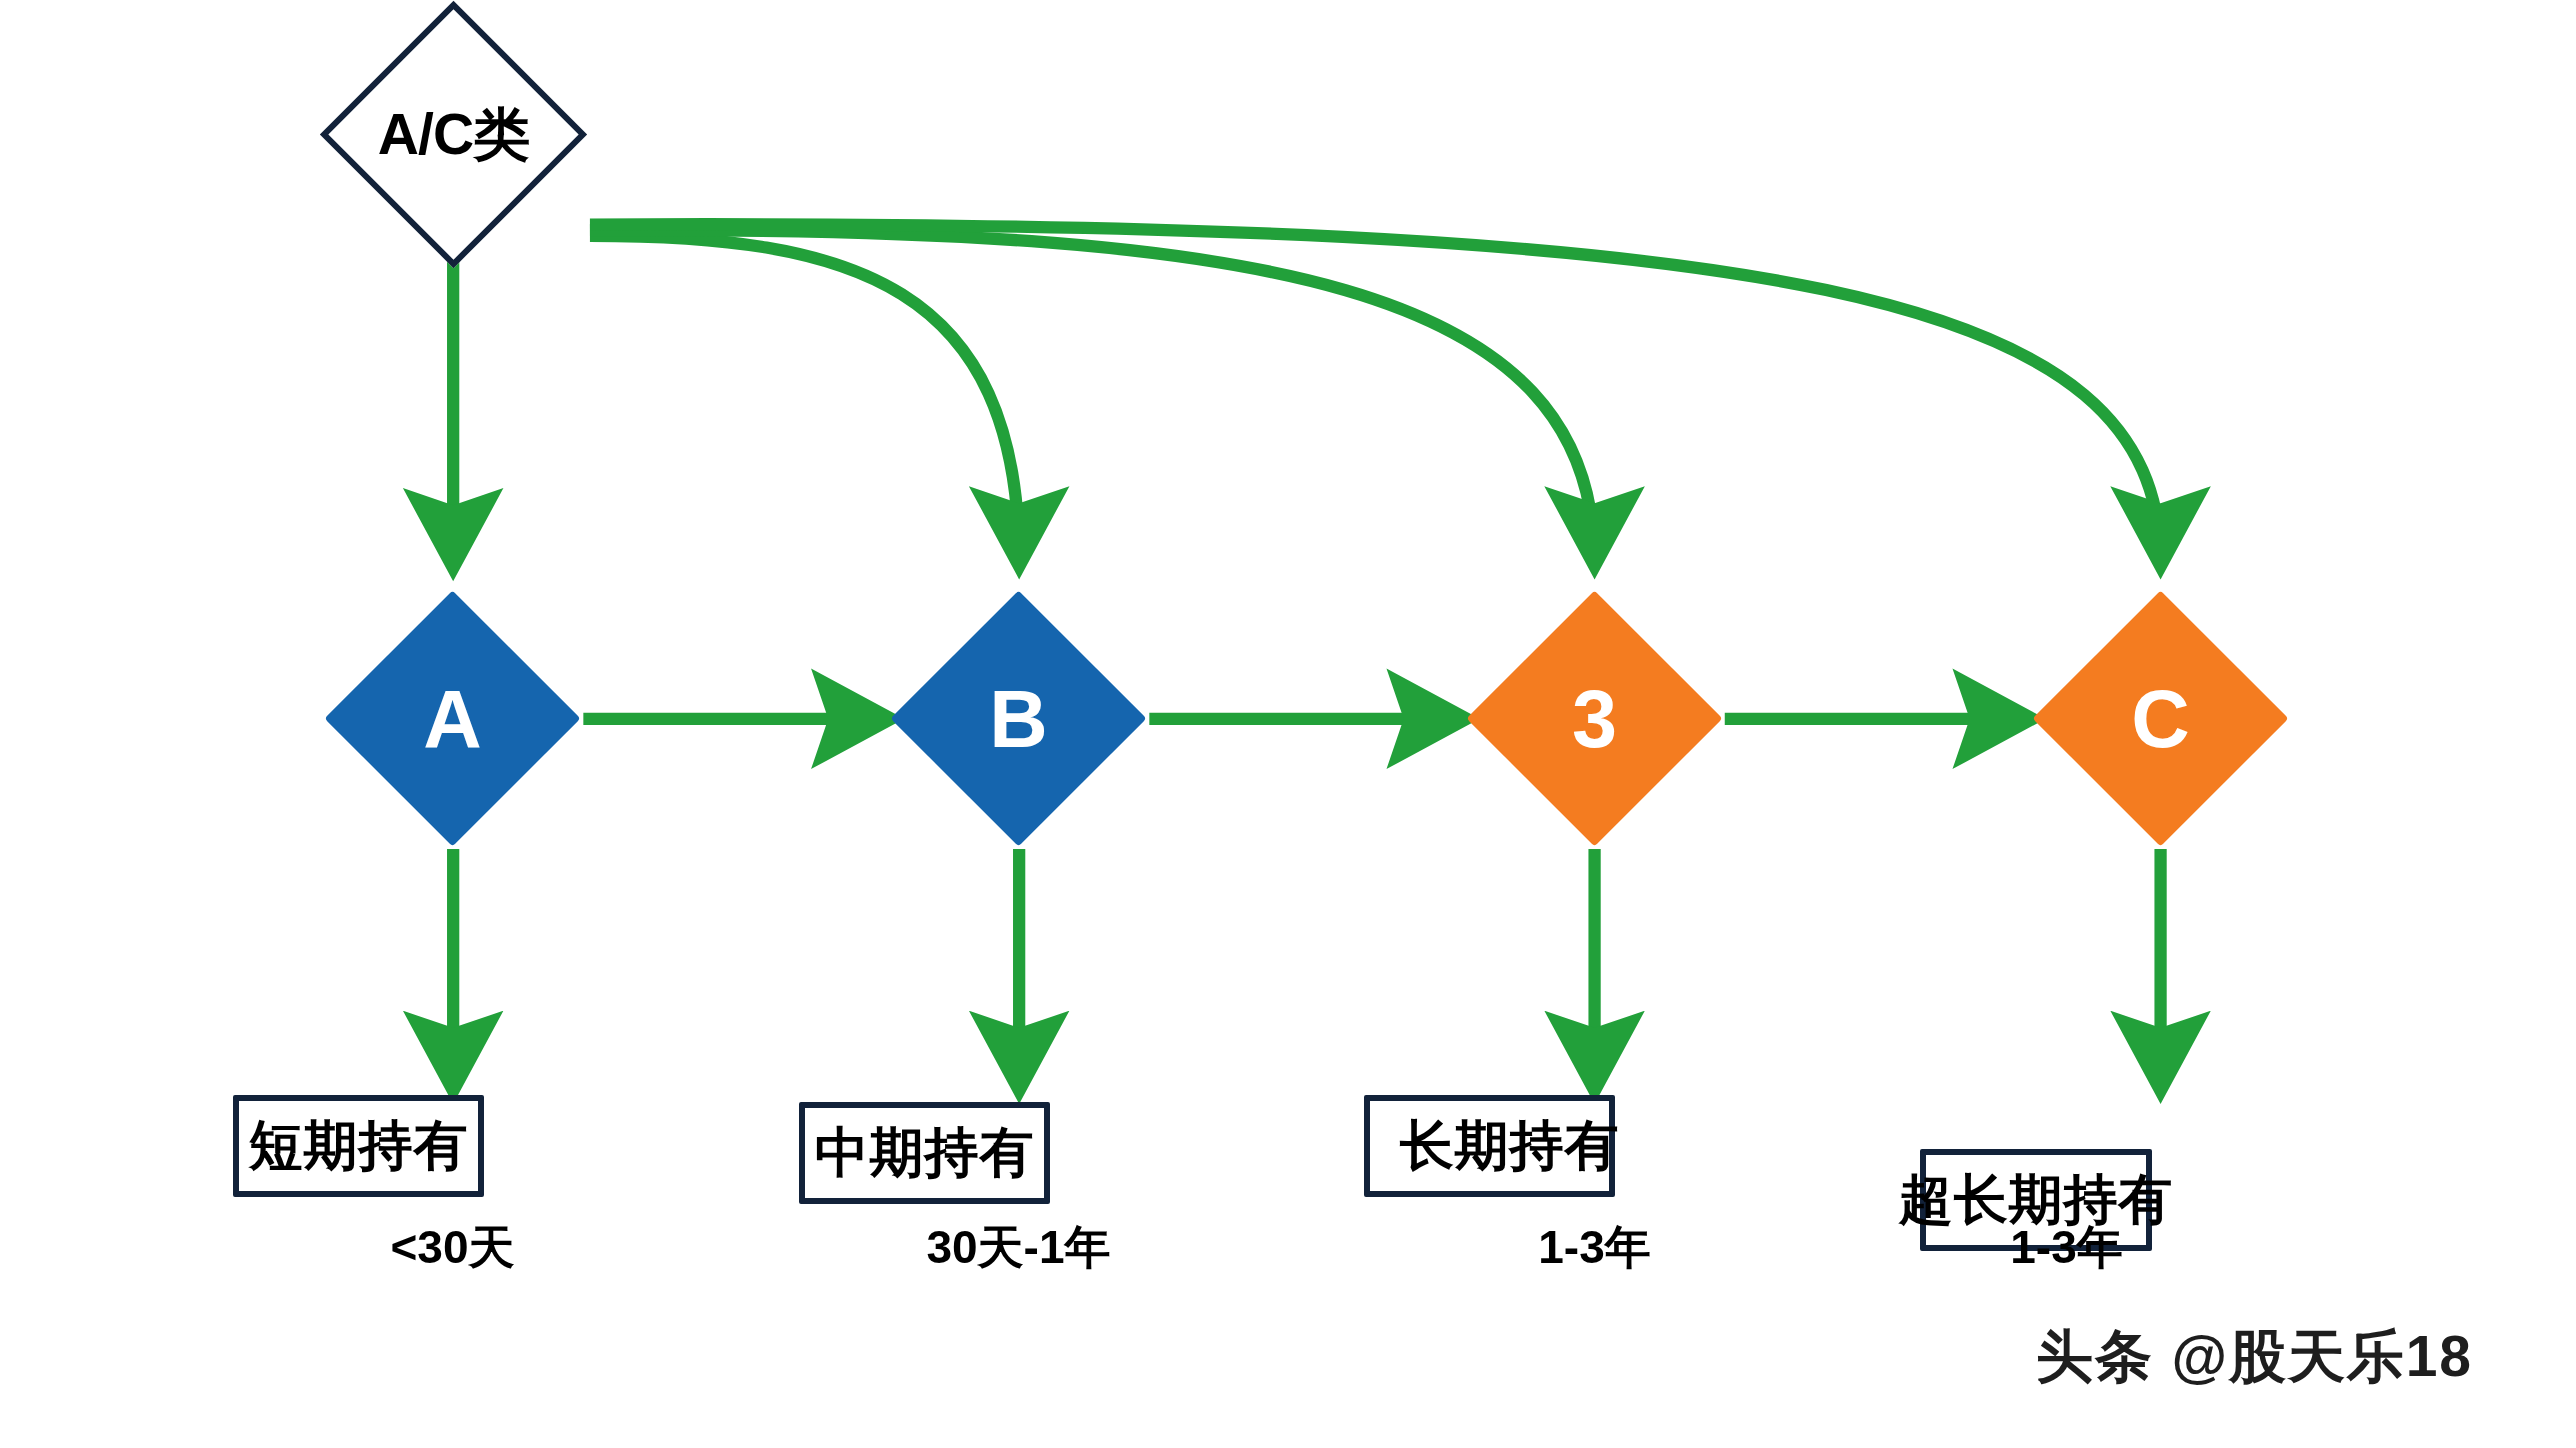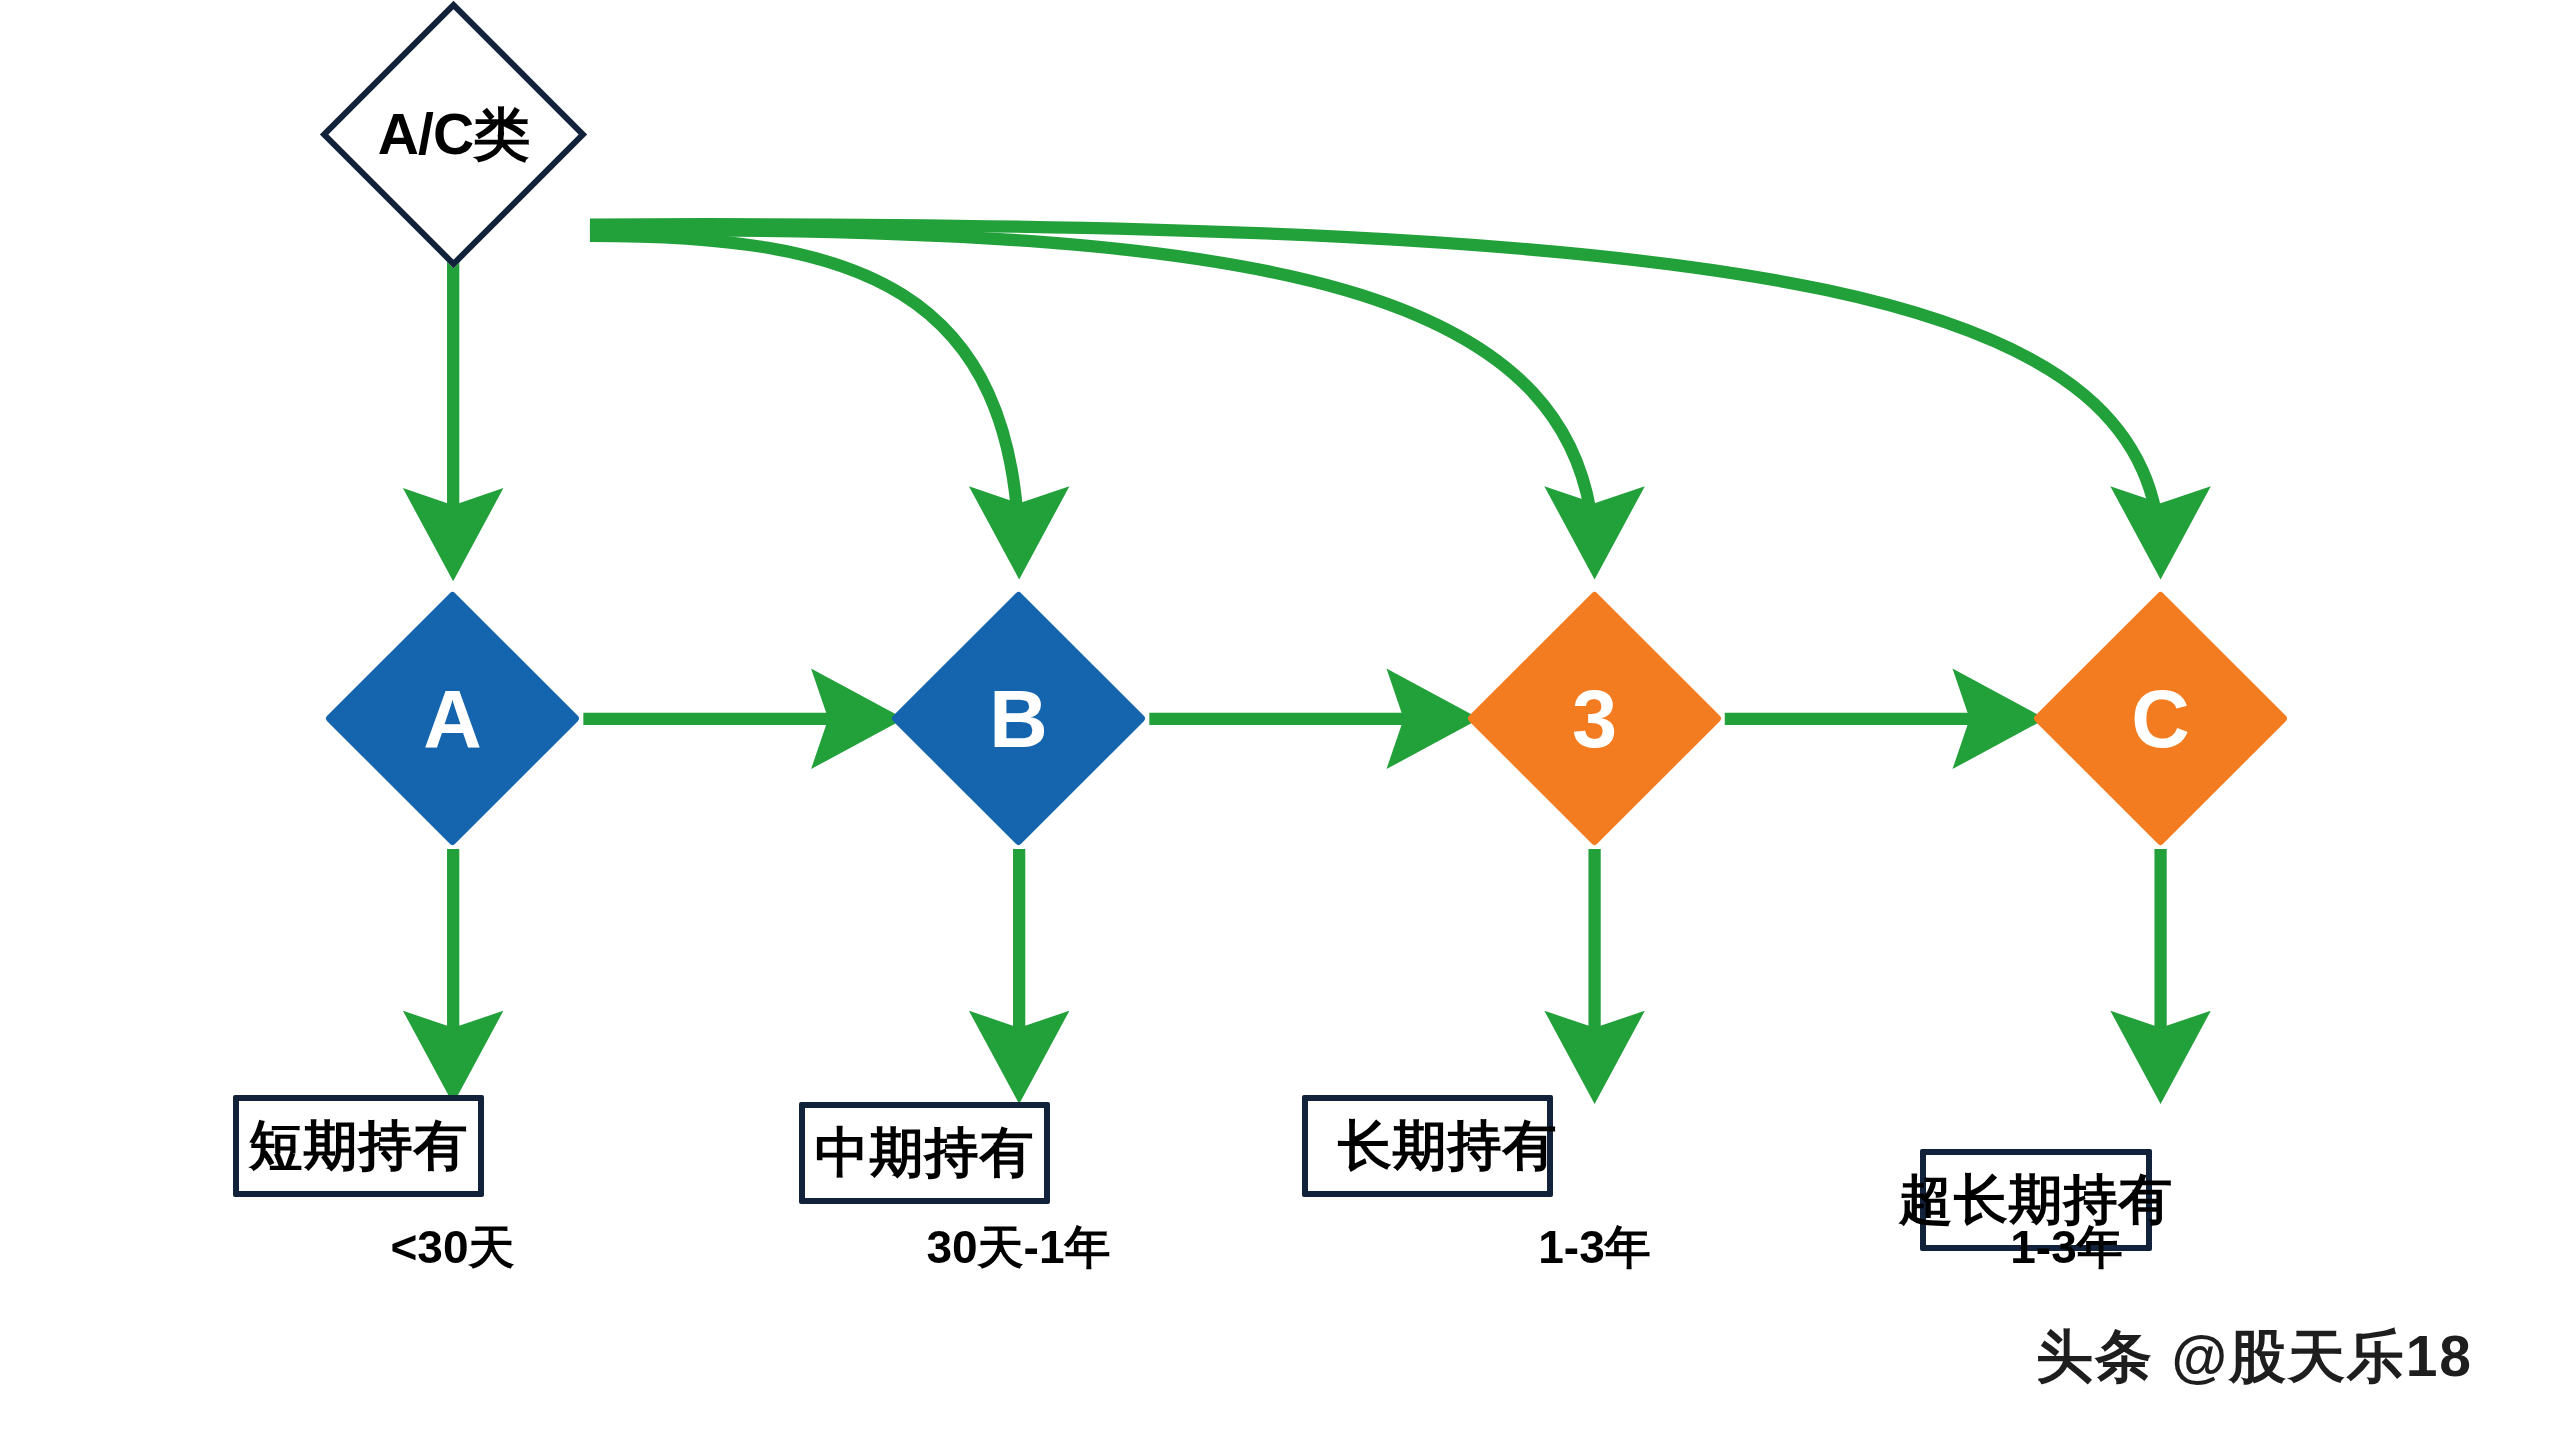--- a/index.html
+++ b/index.html
@@ -175,21 +175,21 @@
   <div class="term-box" style="left:233px; top:1095px;">
     <span class="blabel">短期持有</span>
   </div>
   <div class="caption" style="left:264px; top:1217px;">&lt;30天</div>
 
   <div class="term-box" style="left:799px; top:1102px;">
     <span class="blabel">中期持有</span>
   </div>
   <div class="caption" style="left:830px; top:1217px;">30天-1年</div>
 
-  <div class="term-box" style="left:1302px; top:1095px;padding-left:40px;">
+  <div class="term-box" style="left:1364px; top:1095px;padding-left:40px;">
     <span class="blabel">长期持有</span>
   </div>
   <div class="caption" style="left:1406px; top:1217px;">1-3年</div>
 
   <div class="term-box" style="left:1920px; top:1149px; width:232px;">
     <span class="blabel">超长期持有</span>
   </div>
   <div class="caption" style="left:1878px; top:1217px;">1-3年</div>
 
   <div class="watermark" style="left:2036px; top:1319px;">头条 @股天乐18</div>

